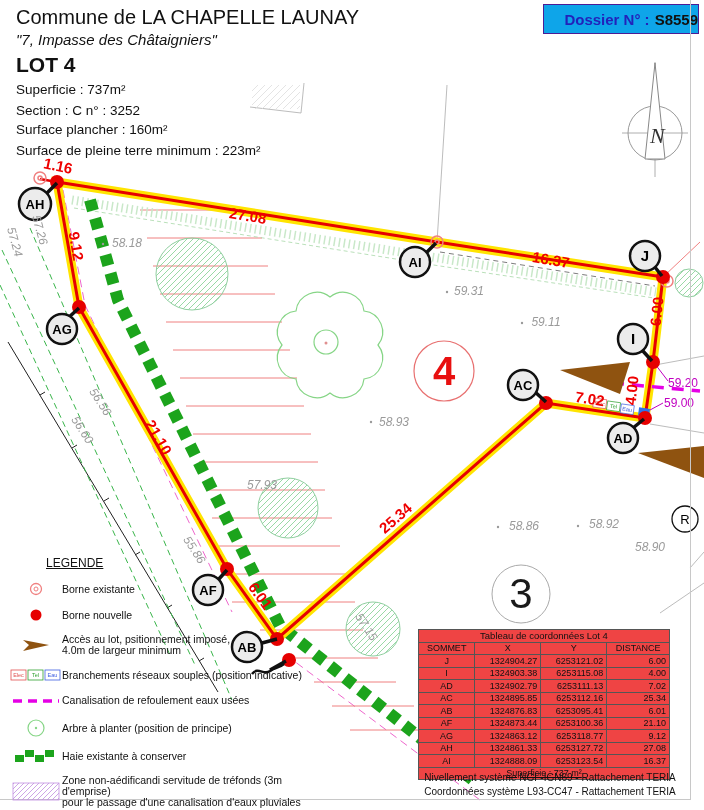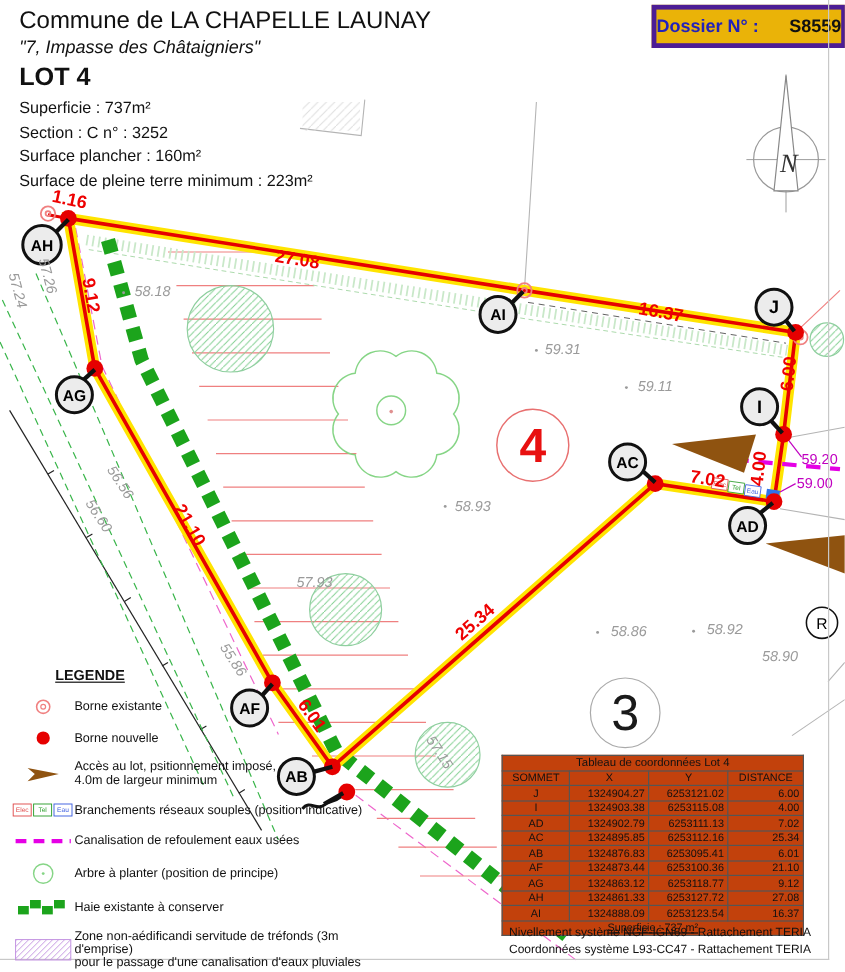--- a/index.html
+++ b/index.html
@@ -4,44 +4,44 @@
 <style>
   html,body{margin:0;padding:0;background:#fff;}
   body{width:704px;height:810px;position:relative;overflow:hidden;
        font-family:"Liberation Sans",sans-serif;color:#111;}
   .abs{position:absolute;}
   
   #commune{left:16px;top:6px;font-size:20px;letter-spacing:0;}
   #address{left:16px;top:31px;font-size:15px;font-style:italic;}
   #lot-title{left:16px;top:53px;font-size:21px;font-weight:bold;}
   .info-line{left:16px;font-size:13.5px;}
-  #dossier-box{left:543px;top:4px;width:154px;height:28px;border:4px solid #4c1d95;
-     background:#eab308;display:flex;align-items:center;justify-content:space-between;
+  #dossier-box{left:543px;top:4px;width:154px;height:28px;border:1px solid #4c1d95;
+     background:#0ea5e9;display:flex;align-items:center;justify-content:flex-end;
      font-size:15px;font-weight:bold;}
   #dossier-box .lbl{color:#2222bb;}
   #dossier-box .num{color:#111;margin-left:5px;}
   
   #frame{left:0;top:0;width:690px;height:799px;border-right:1px solid #c8c8c8;
      border-bottom:1px solid #c8c8c8;pointer-events:none;}
   
   #plan{left:0;top:0;}
   
   #coord-wrap{left:418px;top:629px;width:252px;font-size:9px;}
-  #coord-table{border-collapse:collapse;width:252px;background:#c2410c;}
+  #coord-table{border-collapse:collapse;width:252px;background:#ef4444;}
   #coord-table td,#coord-table th{border:1px solid #555;padding:0 3px;height:11.5px;
       font-weight:normal;}
   #coord-table .title{text-align:center;font-size:9.5px;}
   #coord-table .hdr{text-align:center;}
   #coord-table td.num{text-align:right;}
   #coord-table td.som{text-align:center;}
   #coord-table .foot{text-align:center;text-decoration:underline;}
   .georef{left:418px;width:264px;text-align:center;font-size:10px;}
   
   #legend{left:10px;top:556px;width:318px;background:transparent;}
-  #legend .ltitle{font-size:12px;text-decoration:underline;margin:0 0 4px 36px;font-weight:bold;}
+  #legend .ltitle{font-size:12px;text-decoration:underline;margin:0 0 4px 36px;}
   .lrow{display:flex;align-items:center;min-height:13px;margin-bottom:4px;margin-top:12px;}
   .lsym{width:52px;flex:0 0 52px;display:flex;justify-content:center;align-items:center;}
   .llbl{font-size:10.5px;line-height:11px;}
   .llbl .l2{display:block;}
 </style>
 </head>
 <body>
 
 <svg id="plan" class="abs" width="704" height="810" viewBox="0 0 704 810">
   <defs>

